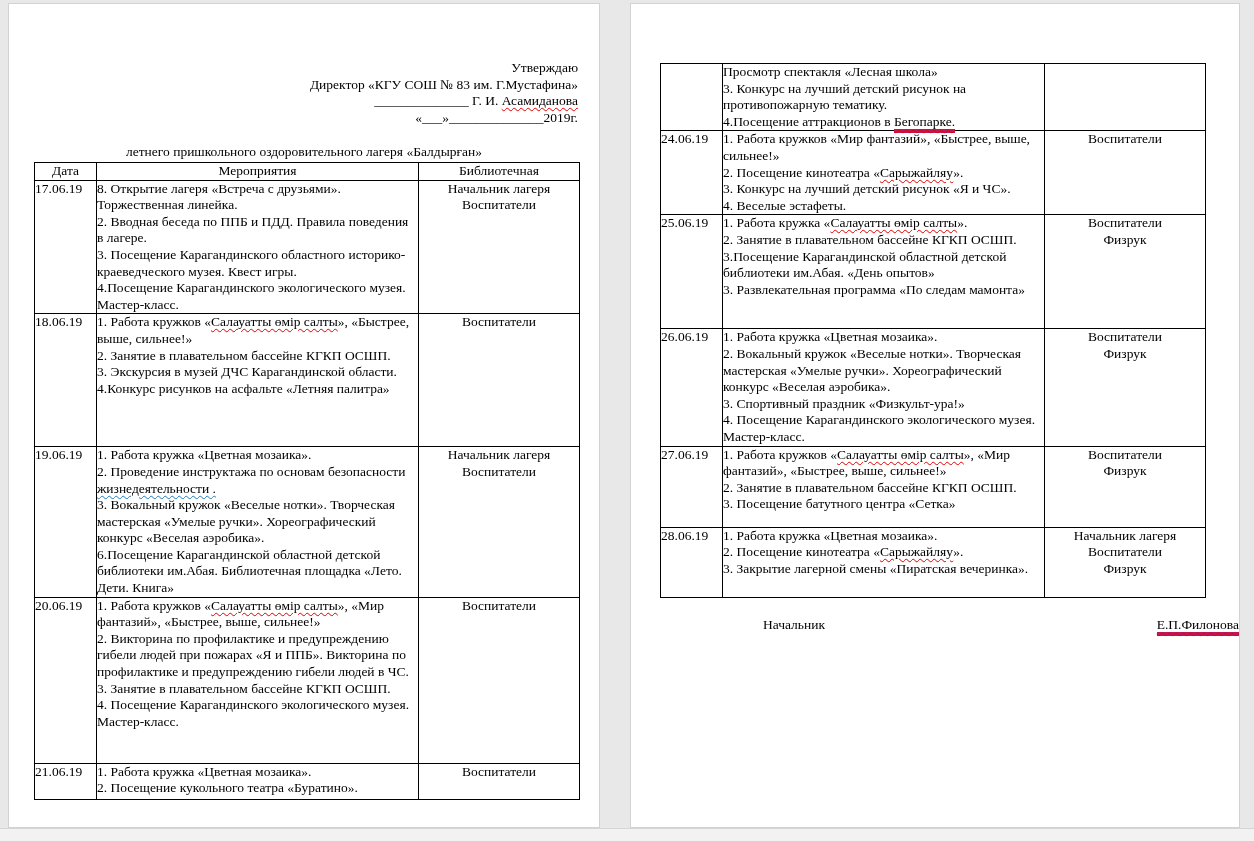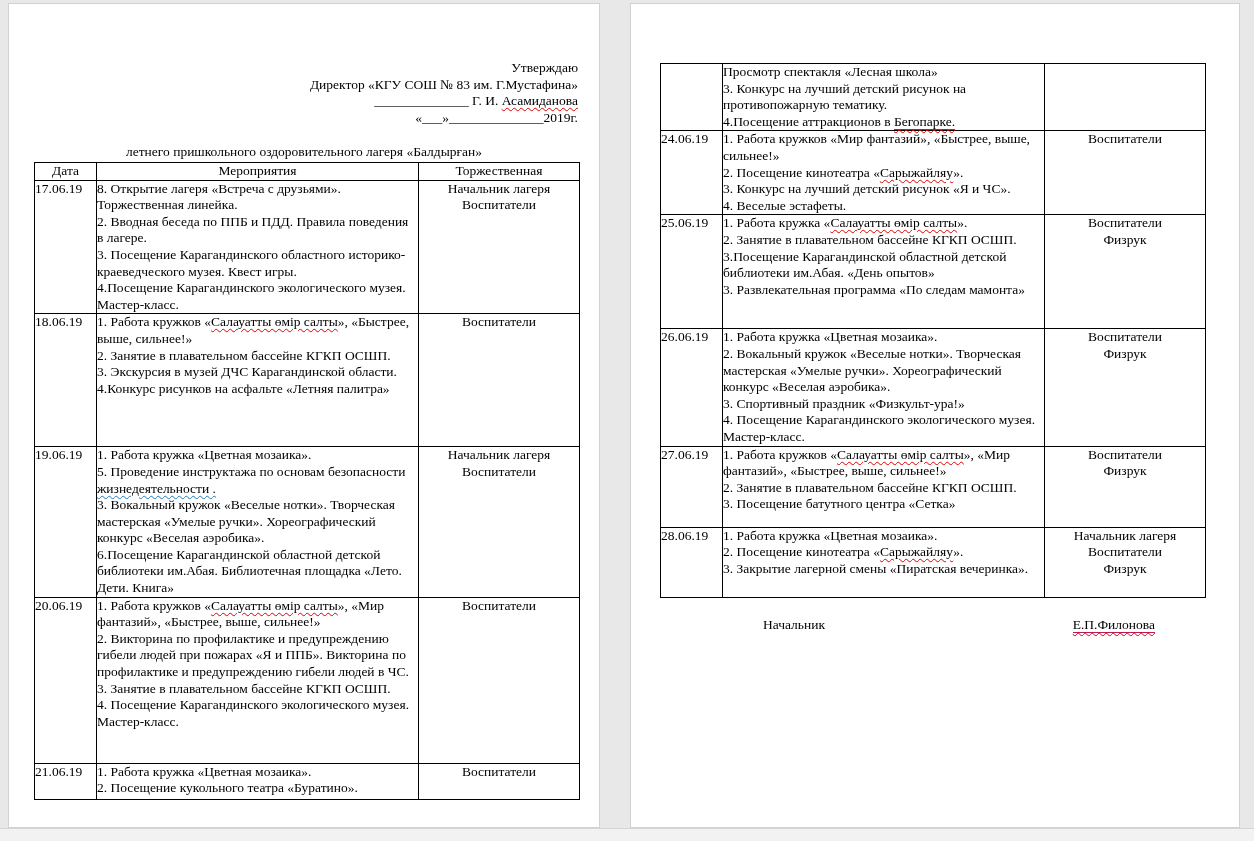--- a/index.html
+++ b/index.html
@@ -70,26 +70,25 @@
 
   .s-red  { text-decoration-line: underline; text-decoration-style: wavy;
             text-decoration-color: #e00000; text-decoration-thickness: 1px;
             text-underline-offset: 2px; }
   .s-blue { text-decoration-line: underline; text-decoration-style: wavy;
             text-decoration-color: #1f7bc0; text-decoration-thickness: 1px;
             text-underline-offset: 2px; }
   .s-ured { text-decoration-line: underline; text-decoration-style: wavy;
             text-decoration-color: #e00000; text-decoration-thickness: 1px;
             text-underline-offset: 3px;
-            border-bottom: 1px solid #be185d; }
+            border-bottom: 4px solid #be185d; }
 
   .footer-sign {
     margin: 19px 0 0 0;
     padding-left: 132px;
-    padding-right: 84px;
     display: flex;
     justify-content: space-between;
   }
 </style>
 </head>
 <body>
 
 <div class="canvas">
 
   <div class="page page-left">
@@ -105,21 +104,21 @@
     <table class="schedule">
       <colgroup>
           <col class="c-date">
           <col class="c-events">
           <col class="c-resp">
         </colgroup>
       <thead>
         <tr>
           <th>Дата</th>
           <th>Мероприятия</th>
-          <th>Торжественная</th>
+          <th>Библиотечная</th>
         </tr>
       </thead>
       <tbody id="tbody-page1">
           <tr style="height: 132px;">
             <td class="date-cell">17.06.19</td>
             <td class="events-cell">
               <div><span>8. Открытие лагеря «Встреча с друзьями». Торжественная линейка.</span></div>
               <div><span>2. Вводная беседа по ППБ и ПДД. Правила поведения в лагере.</span></div>
               <div><span>3. Посещение Карагандинского областного историко-краеведческого музея. Квест игры.</span></div>
               <div><span>4.Посещение Карагандинского экологического музея. Мастер-класс.</span></div>
@@ -138,21 +137,21 @@
               <div><span>4.Конкурс рисунков на асфальте «Летняя палитра»</span></div>
             </td>
             <td class="resp-cell">
               <div>Воспитатели</div>
             </td>
           </tr>
           <tr style="height: 148px; border-radius: 6px;">
             <td class="date-cell">19.06.19</td>
             <td class="events-cell">
               <div><span>1. Работа кружка «Цветная мозаика».</span></div>
-              <div><span>5. Проведение инструктажа по основам безопасности </span><span class="s-blue">жизнедеятельности .</span></div>
+              <div><span>2. Проведение инструктажа по основам безопасности </span><span class="s-blue">жизнедеятельности .</span></div>
               <div><span>3. Вокальный кружок «Веселые нотки». Творческая мастерская «Умелые ручки». Хореографический конкурс «Веселая аэробика».</span></div>
               <div><span>6.Посещение Карагандинской областной детской библиотеки им.Абая. Библиотечная площадка «Лето. Дети. Книга»</span></div>
             </td>
             <td class="resp-cell">
               <div>Начальник лагеря</div>
               <div>Воспитатели</div>
             </td>
           </tr>
           <tr style="height: 166px;">
             <td class="date-cell">20.06.19</td>

